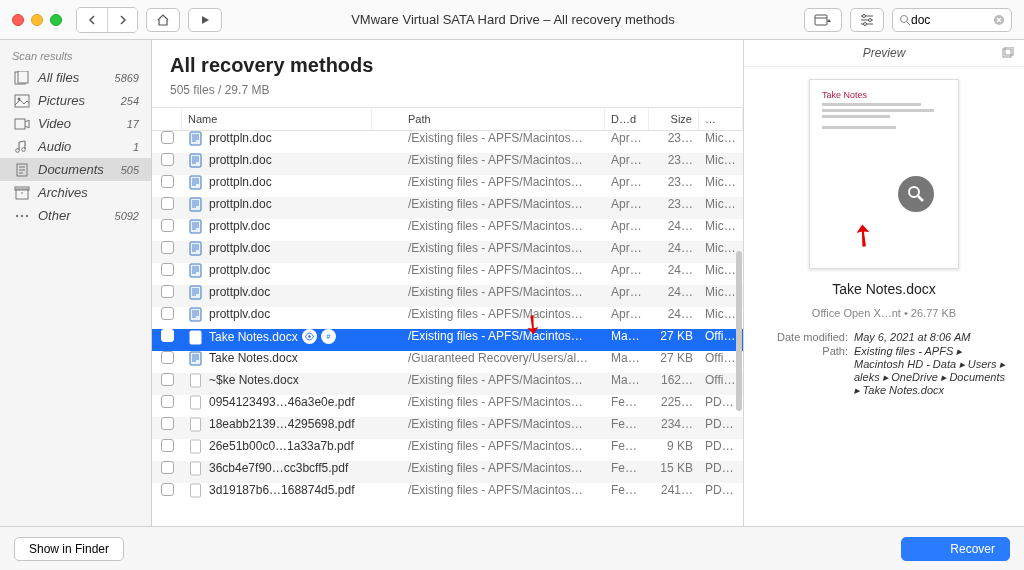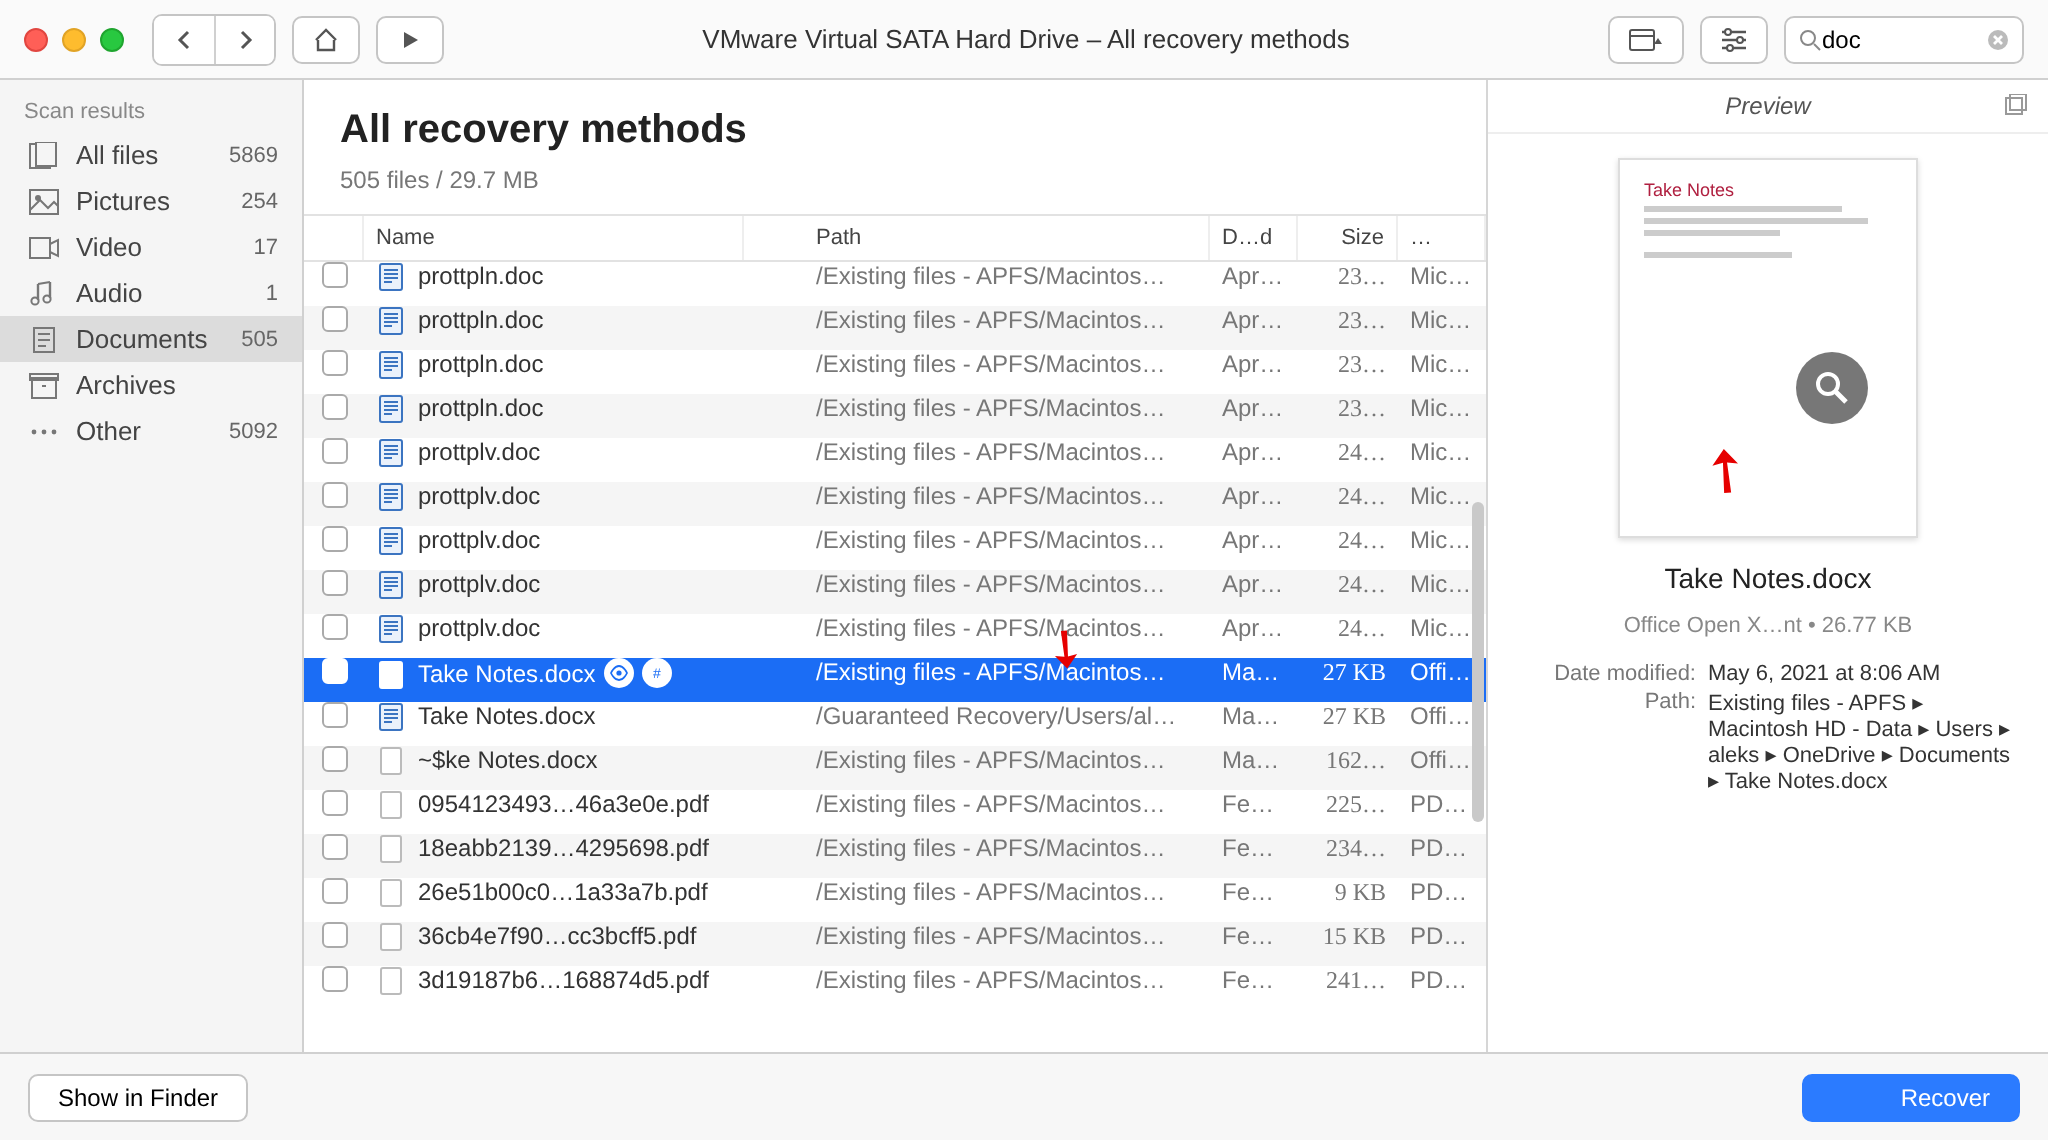--- a/index.html
+++ b/index.html
@@ -14,21 +14,21 @@
   .nav-group { display:flex; border:1px solid #c5c5c5; border-radius:5px; overflow:hidden; }
   .tb-btn { width:30px; height:24px; background:#fff; display:flex; align-items:center; justify-content:center; border:none; color:#555; cursor:pointer;}
   .tb-btn + .tb-btn { border-left:1px solid #d0d0d0; }
   .tb-single { border:1px solid #c5c5c5; border-radius:5px; width:34px; height:24px; background:#fff; display:flex; align-items:center; justify-content:center; color:#555; cursor:pointer;}
   .title { flex:1; text-align:center; font-size:13px; color:#333; }
   .search { display:flex; align-items:center; border:1px solid #c5c5c5; border-radius:5px; background:#fff; height:24px; padding:0 6px; width:120px; }
   .search input { border:none; outline:none; flex:1; font-size:12px; width:60px;}
   .search .clear { color:#999; cursor:pointer; }
   .content { display:flex; height:calc(100% - 40px - 44px); }
   
-  .sidebar { width:152px; background:#f5f5f5; border-right:1px solid #d0d0d0; padding-top:6px; display:flex; flex-direction:column; }
+  .sidebar { width:152px; background:#f5f5f5; border-right:1px solid #d0d0d0; padding-top:6px; display:flex; flex-direction:column;font-style:italic; }
   .sb-title { font-size:11px; color:#888; padding:4px 12px; }
   .sb-item { display:flex; align-items:center; padding:4px 12px 4px 14px; gap:8px; color:#444; cursor:pointer; }
   .sb-item.selected { background:#dcdcdc; }
   .sb-item .count { margin-left:auto; font-size:11px; color:#666; }
   .sb-icon { width:16px; height:14px; color:#777; display:flex; align-items:center; justify-content:center;}
   
   .main { flex:1; display:flex; background:#fff; }
   .list-pane { flex:1; display:flex; flex-direction:column; border-right:1px solid #d6d6d6; min-width:0; }
   .header-block { padding:14px 18px 10px; }
   .page-title { font-size:20px; font-weight:600; }
@@ -45,39 +45,39 @@
   .tbody { flex:1; overflow-y:auto; position:relative;}
   .row { display:flex; align-items:flex-start; font-size:12px; color:#333; height:22px; }
   .row:nth-child(even){ background:#f5f5f5; }
   .row > div { padding:0 6px; white-space:nowrap; overflow:hidden; text-overflow:ellipsis; }
   .row .col-check { display:flex; align-items:center; justify-content:center;}
   .chk { width:13px; height:13px; border:1px solid #aaa; border-radius:3px; background:#fff; }
   .file-ico { width:15px; height:15px; display:inline-flex; align-items:center; justify-content:center; margin-right:6px; vertical-align:middle;}
   .row.selected { background:#1b6df5 !important; color:#fff; }
   .row.selected .col-path, .row.selected .col-date, .row.selected .col-size, .row.selected .col-kind { color:#fff; }
   .row .col-path, .row .col-date, .row .col-size, .row .col-kind { color:#777; }
-  .row .col-size { text-align:right;font-family:Liberation Serif, serif; }
+  .row .col-size { text-align:right; }
   .badge-icons { display:inline-flex; gap:4px; margin-left:4px;}
   .badge { width:15px; height:15px; background:#fff; border-radius:50%; color:#1b6df5; display:flex; align-items:center; justify-content:center; font-size:9px;}
   
   .arrow { position:absolute; color:#e60000; font-size:26px; pointer-events:none; z-index:5;}
   
   .preview-pane { width:280px; display:flex; flex-direction:column; }
   .preview-hdr { display:flex; align-items:center; justify-content:center; position:relative; padding:6px 0; border-bottom:1px solid #eee; font-size:12px; color:#555;font-style:italic;}
   .preview-hdr .copyic { position:absolute; right:10px; color:#999; cursor:pointer;}
   .preview-body { flex:1; padding:12px 18px; overflow:auto;}
   .thumb { width:150px; height:190px; margin:0 auto 12px; background:#fff; border:1px solid #ddd; box-shadow:0 1px 3px rgba(0,0,0,.15); position:relative; padding:10px 12px;}
   .thumb .tline { height:3px; background:#ccc; margin:3px 0; }
   .thumb-title { font-size:9px; color:#b02040; }
   .mag { position:absolute; right:24px; bottom:56px; width:36px; height:36px; border-radius:50%; background:#555c; display:flex; align-items:center; justify-content:center; color:#fff; cursor:pointer;}
   .pv-name { text-align:center; font-size:14px; margin:8px 0 10px;}
   .pv-meta { text-align:center; font-size:11px; color:#888; margin-bottom:12px;}
   .pv-field { display:flex; font-size:11px; margin:2px 0; gap:6px;}
   .pv-field .lab { width:86px; text-align:right; color:#777;}
-  .pv-field .val { flex:1; color:#333; word-break:break-word;}
+  .pv-field .val { flex:1; color:#333; word-break:break-word;font-style:italic;}
   
   .footer { height:44px; background:#f7f7f7; border-top:1px solid #d0d0d0; display:flex; align-items:center; padding:0 14px; }
   .btn { border:1px solid #c5c5c5; border-radius:5px; background:#fff; padding:4px 14px; font-size:12px; cursor:pointer;}
   .btn.primary { background:#2b7bff; border-color:#2b7bff; color:#fff; margin-left:auto;padding-left:48px;}
   .scrollbar-v { position:absolute; right:1px; top:120px; width:6px; height:160px; background:#c9c9c9; border-radius:3px; }
   svg { display:block; }
 </style>
 </head>
 <body>
 

